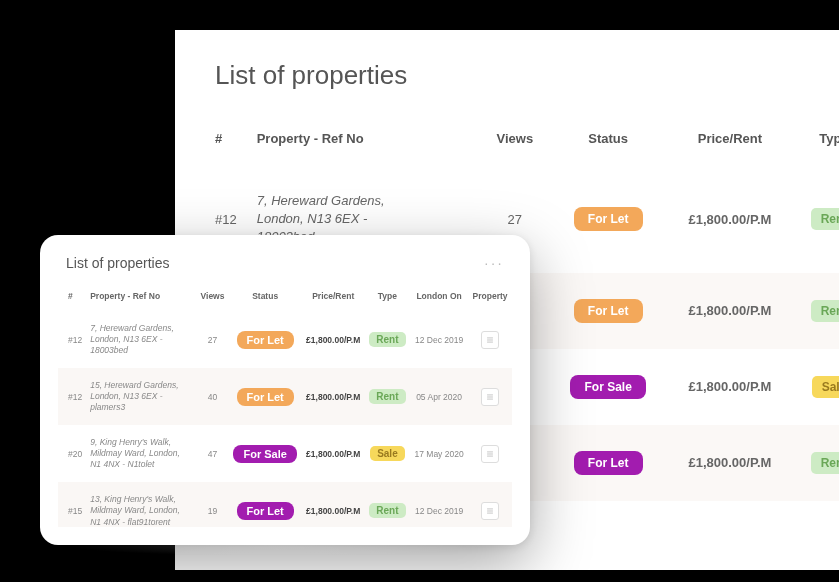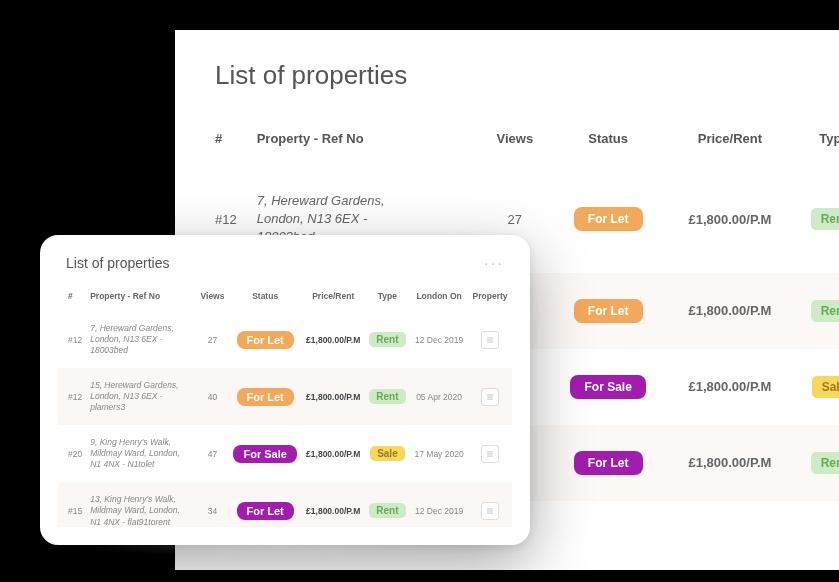--- a/index.html
+++ b/index.html
@@ -280,21 +280,21 @@
                   <line x1="5" y1="17" x2="19" y2="17"></line>
                 </svg>
       </span>
     </td>
   </tr>
           <tr class="alt">
     <td>#15</td>
     <td>
               <div class="addr">13, King Henry's Walk,<br>Mildmay Ward, London,<br>N1 4NX - flat91torent</div>
             </td>
-    <td class="center">34</td>
+    <td class="center">19</td>
     <td class="center"><span class="pill small red">For Let</span></td>
     <td class="center price">£1,800.00/P.M</td>
     <td class="center"><span class="tag small green">Rent</span></td>
     <td class="center">12 Dec 2019</td>
     <td class="center">
       <span class="opt-btn">
         <svg viewBox="0 0 24 24">
                   <line x1="5" y1="7" x2="19" y2="7"></line>
                   <line x1="5" y1="12" x2="19" y2="12"></line>
                   <line x1="5" y1="17" x2="19" y2="17"></line>

